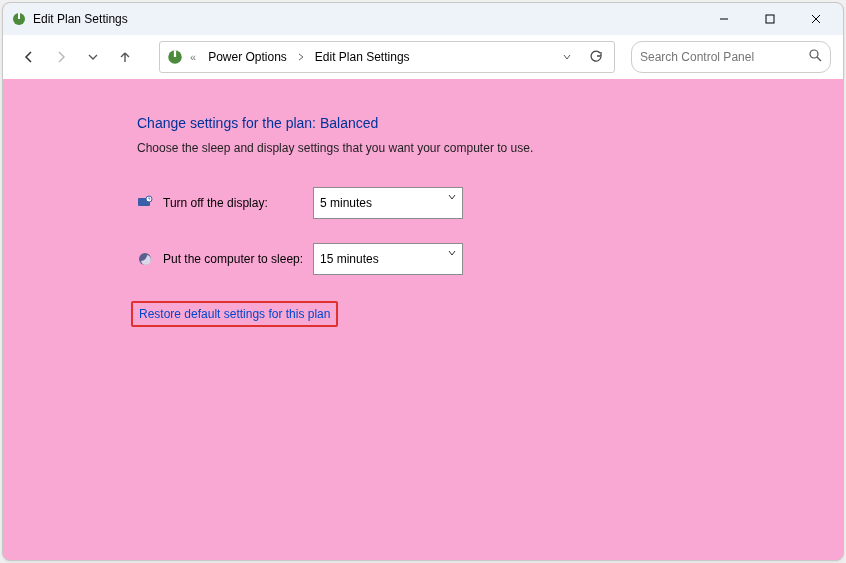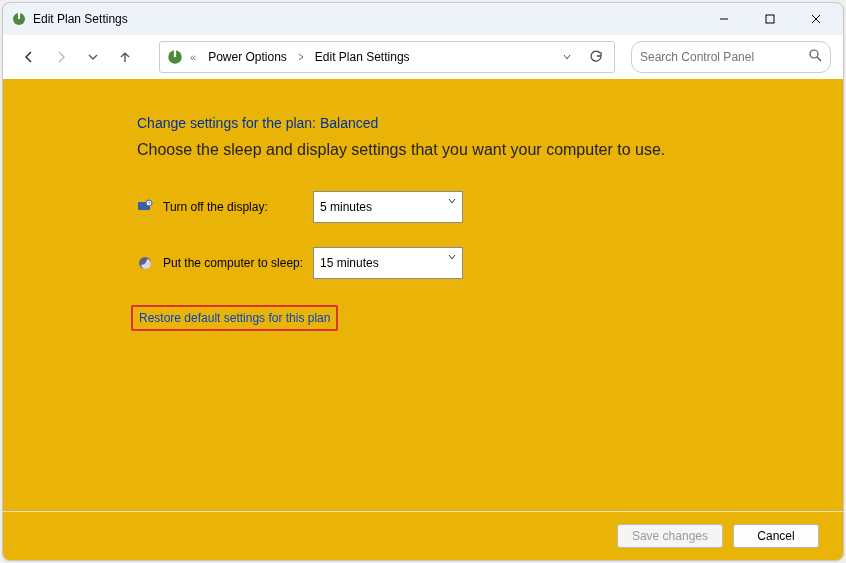--- a/index.html
+++ b/index.html
@@ -1,17 +1,17 @@
 <!DOCTYPE html>
 <html><head>
 <meta charset="utf-8">
 <style>
   * { box-sizing: border-box; margin: 0; padding: 0; font-family: "Segoe UI", Tahoma, sans-serif; }
   body { background: #f0f0f0; width: 846px; height: 563px; overflow: hidden; }
-  .window { width: 842px; height: 559px; margin: 2px; background: #eab308; border: 1px solid #c8c8c8; border-radius: 8px; overflow: hidden; display: flex; flex-direction: column; box-shadow: 0 1px 3px rgba(0,0,0,.08); }
+  .window { width: 842px; height: 559px; margin: 2px; background: #f9a8d4; border: 1px solid #c8c8c8; border-radius: 8px; overflow: hidden; display: flex; flex-direction: column; box-shadow: 0 1px 3px rgba(0,0,0,.08); }
   .titlebar { height: 32px; background: #eef3fa; display: flex; align-items: center; padding: 0 4px 0 8px; font-size: 12px; color: #000; }
   .titlebar .tb-icon { width:16px; height:16px; margin-right:6px; display:flex; align-items:center; justify-content:center; }
   .titlebar .title { flex: 0 0 auto; }
   .titlebar .spacer { flex: 1; }
   .winbtn { width: 46px; height: 32px; display:flex; align-items:center; justify-content:center; cursor: default; color:#000; }
   .winbtn svg { width:10px; height:10px; }
   .navrow { height: 44px; display:flex; align-items:center; padding: 0 12px; gap:4px; background:#fff; }
   .nav-arrow { width:28px; height:28px; display:flex; align-items:center; justify-content:center; color:#555; border-radius:4px; }
   .nav-arrow.disabled { color:#b5b5b5; }
   .addrbar { flex:1; height:32px; border:1px solid #ccc; border-radius:3px; display:flex; align-items:center; padding:0 6px; gap:6px; margin-left:16px; }
@@ -20,21 +20,21 @@
   .crumb { font-size:12px; color:#000; padding:2px 4px; }
   .crumb-sep { color:#777; font-size:10px; }
   .addr-spacer{flex:1}
   .addr-drop { color:#555; }
   .refresh { width:24px; height:24px; display:flex; align-items:center; justify-content:center; color:#444; margin-left:6px; }
   .searchbox { width:200px; height:32px; border:1px solid #ccc; border-radius:11px; display:flex; align-items:center; padding:0 8px; margin-left:12px; }
   .searchbox input { border:none; outline:none; flex:1; font-size:12px; color:#333; background:transparent; }
   .searchbox .sicon { color:#555; }
   .content { flex:1; padding: 36px 0 0 134px; font-size:12px; color:#000; }
   .heading { color:#003399; font-size:14px; font-weight:400; margin-bottom:10px; }
-  .subtext { font-size:16px; color:#222; margin-bottom:32px; }
+  .subtext { font-size:12px; color:#222; margin-bottom:32px; }
   .setting-row { display:flex; align-items:center; margin-bottom:24px; }
   .setting-icon { width:16px; height:16px; margin-right:10px; display:flex; align-items:center; justify-content:center; }
   .setting-label { width:150px; font-size:12px; }
   .setting-select { width:150px; height:32px; border:1px solid #8d8d8d; font-size:12px; padding:0 20px 0 6px; display:flex; align-items:center; position:relative; background:#fff; }
   .setting-select .chev { position:absolute; right:4px; top:3px; color:#333; }
   .links { margin-top:26px; }
   .link { color:#0046cc; font-size:12px; margin-bottom:14px; display:inline-block; cursor:pointer; }
   .link.highlight { border:2px solid #e03030; padding:4px 6px; border-radius:2px; margin-left:-6px; }
   .footer { border-top:1px solid #ddd; padding:12px 24px; display:flex; justify-content:flex-end; gap:10px; }
   .btn { min-width:86px; height:24px; border:1px solid #bbb; background:#fdfdfd; font-size:12px; border-radius:3px; padding:0 14px; display:flex; align-items:center; justify-content:center; }
@@ -174,17 +174,13 @@
             </svg>
         </span>
       </div>
     </div>
 
     <div class="links">
       <div><a class="link highlight">Restore default settings for this plan</a></div>
     </div>
   </div>
 
-  <div class="footer">
-    <button class="btn disabled">Save changes</button>
-    <button class="btn">Cancel</button>
-  </div>
 </div>
 
 </body></html>

